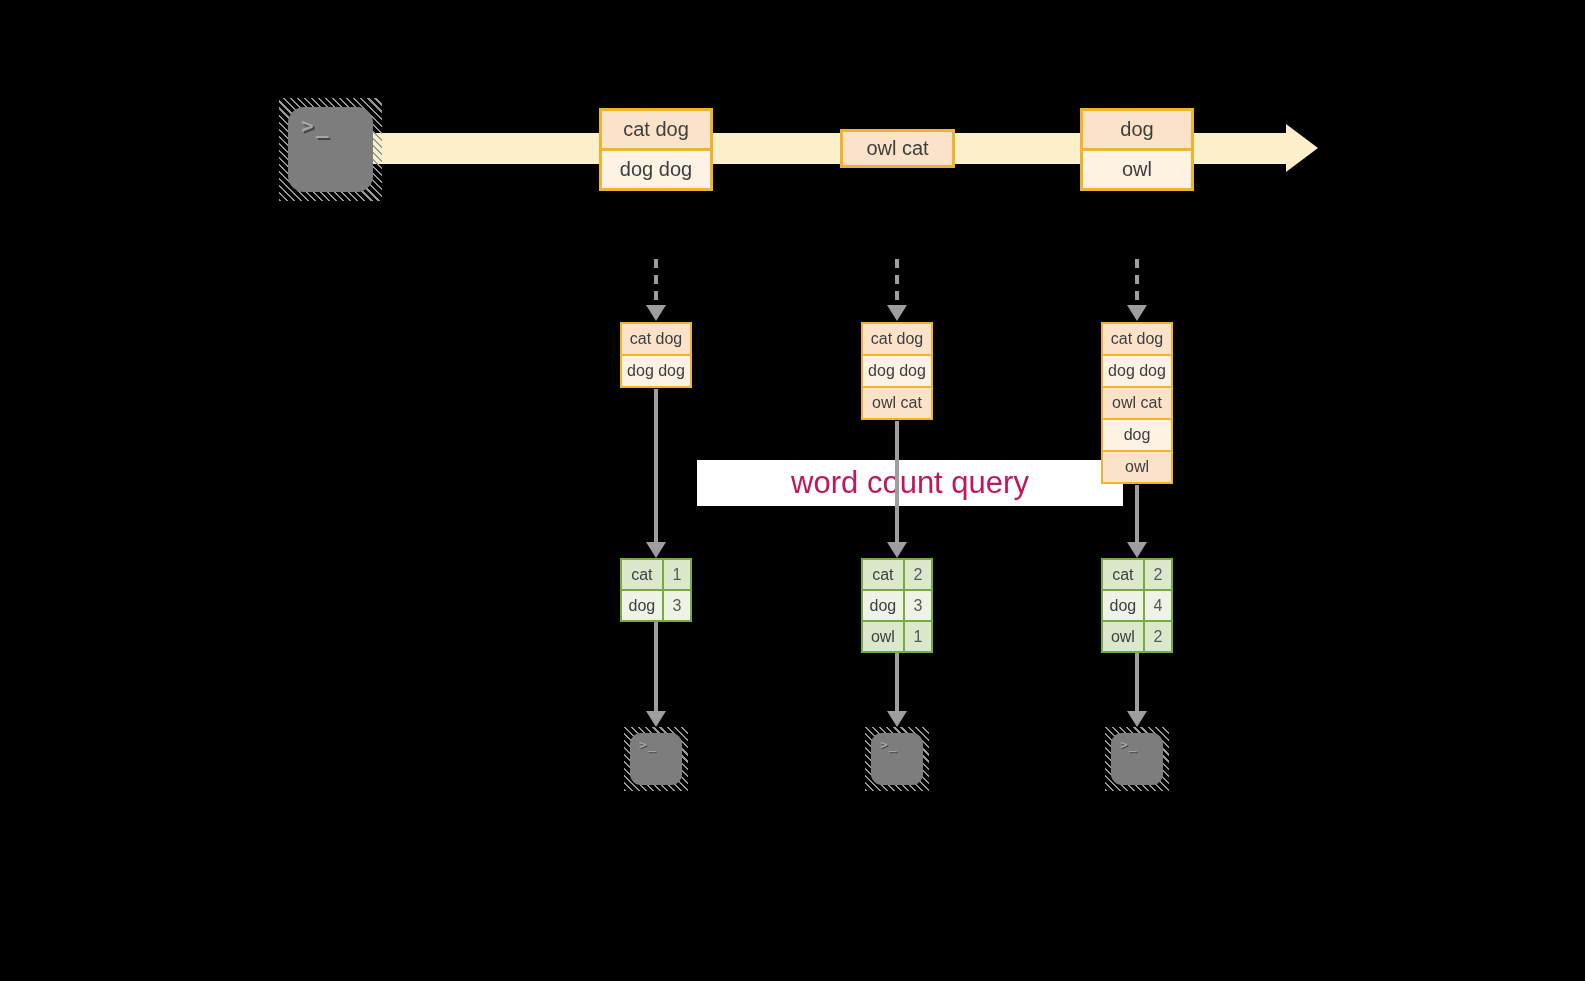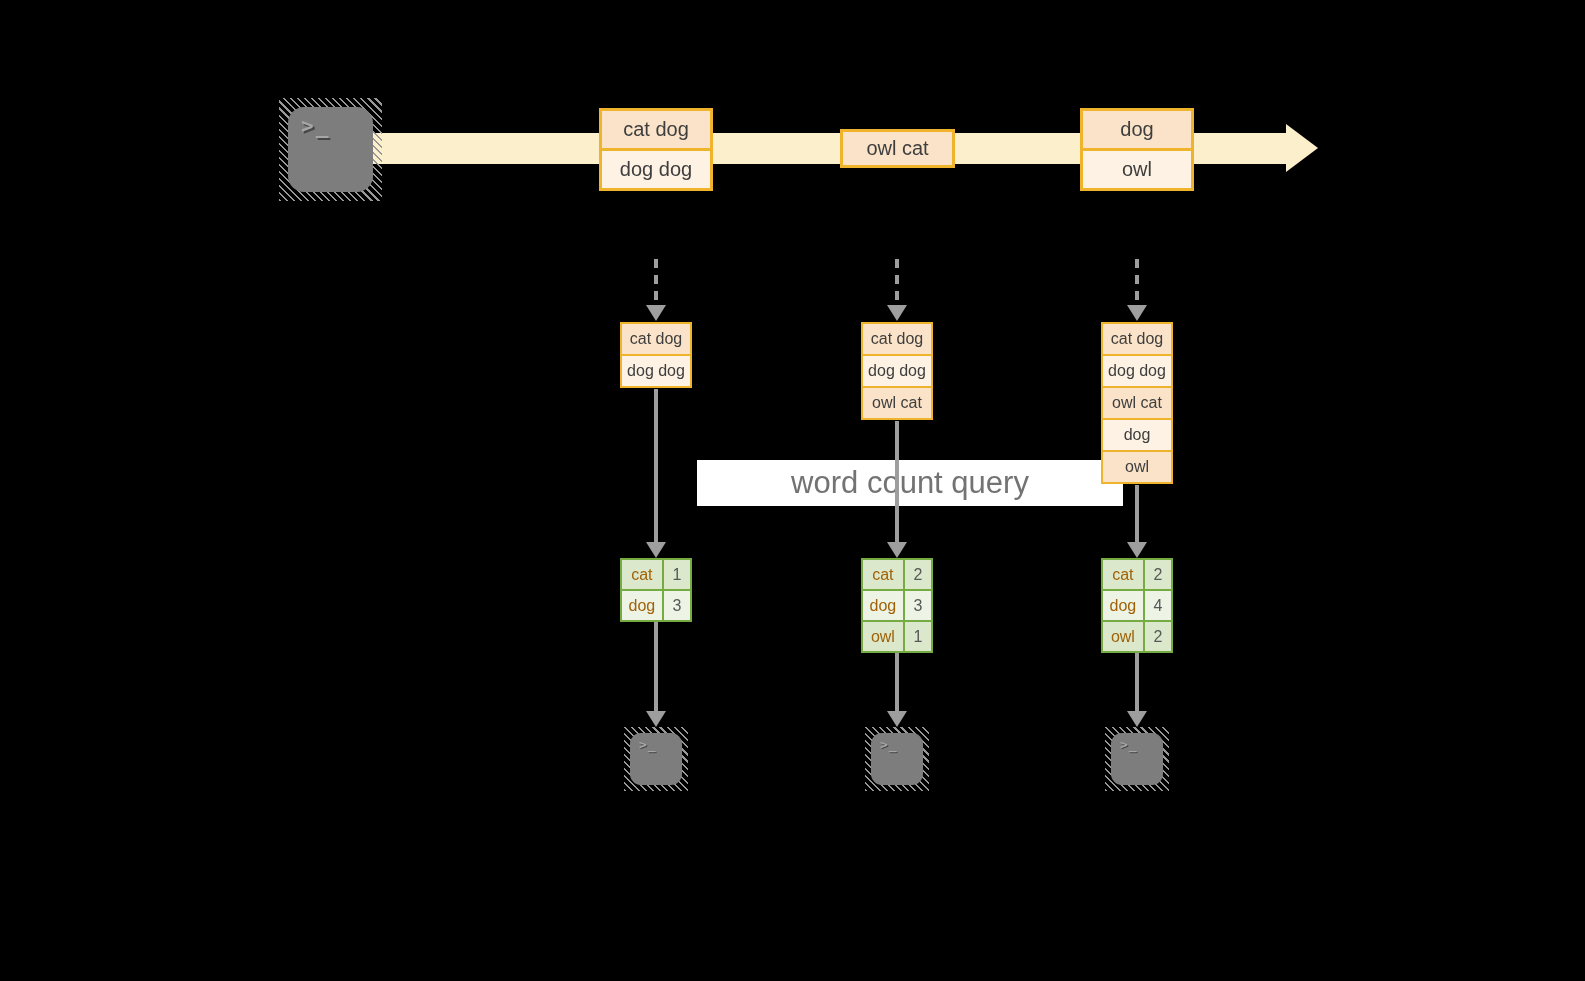--- a/index.html
+++ b/index.html
@@ -31,28 +31,28 @@
   .srow:nth-child(odd){background:#FAE3C8;}
   .srow:nth-child(even){background:#FDF2E3;}
   
   .vline{position:absolute;width:4px;background:#9E9E9E;}
   .vdash{position:absolute;width:4px;background:repeating-linear-gradient(180deg,#9E9E9E 0 9px,transparent 9px 16px);}
   .ahead{position:absolute;width:0;height:0;border-left:10px solid transparent;
          border-right:10px solid transparent;border-top:16px solid #9E9E9E;}
   
   .qband{position:absolute;left:697px;top:460px;width:426px;height:46px;background:#FFFFFF;
          display:flex;align-items:center;justify-content:center;}
-  .qband span{font-size:31px;color:#737373;}
+  .qband span{font-size:31px;color:#be185d;}
   
   .gtable{position:absolute;width:72px;border:2px solid #75AC42;box-sizing:border-box;}
   .grow{display:flex;height:29px;}
   .grow + .grow{border-top:2px solid #75AC42;}
   .grow:nth-child(odd){background:#DCE8CC;}
   .grow:nth-child(even){background:#EDF3E5;}
-  .gword{width:41px;display:flex;align-items:center;justify-content:center;font-size:16px;color:#a16207;}
+  .gword{width:41px;display:flex;align-items:center;justify-content:center;font-size:16px;color:#404040;}
   .gcount{width:27px;border-left:2px solid #75AC42;display:flex;align-items:center;justify-content:center;
           font-size:16px;color:#585858;}
 </style>
 </head>
 <body>
 
 <div class="canvas">
 
   <div class="band" style="left:368px;top:133px;width:919px;height:31px"></div>
   <div class="band-head" style="left:1286px;top:124px"></div>

